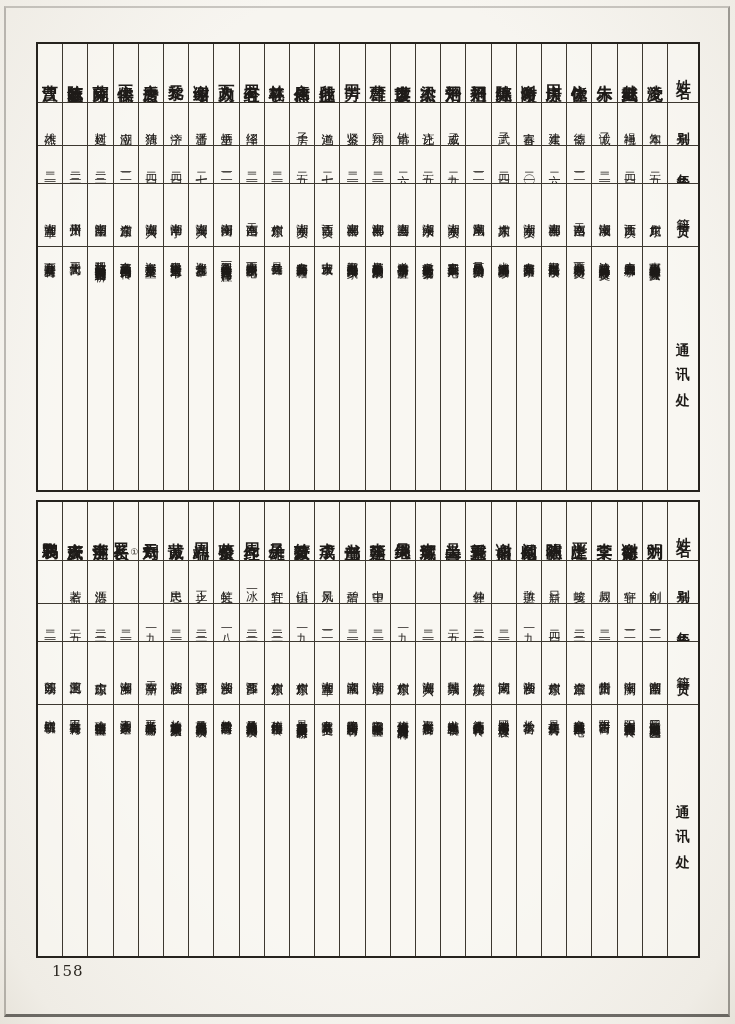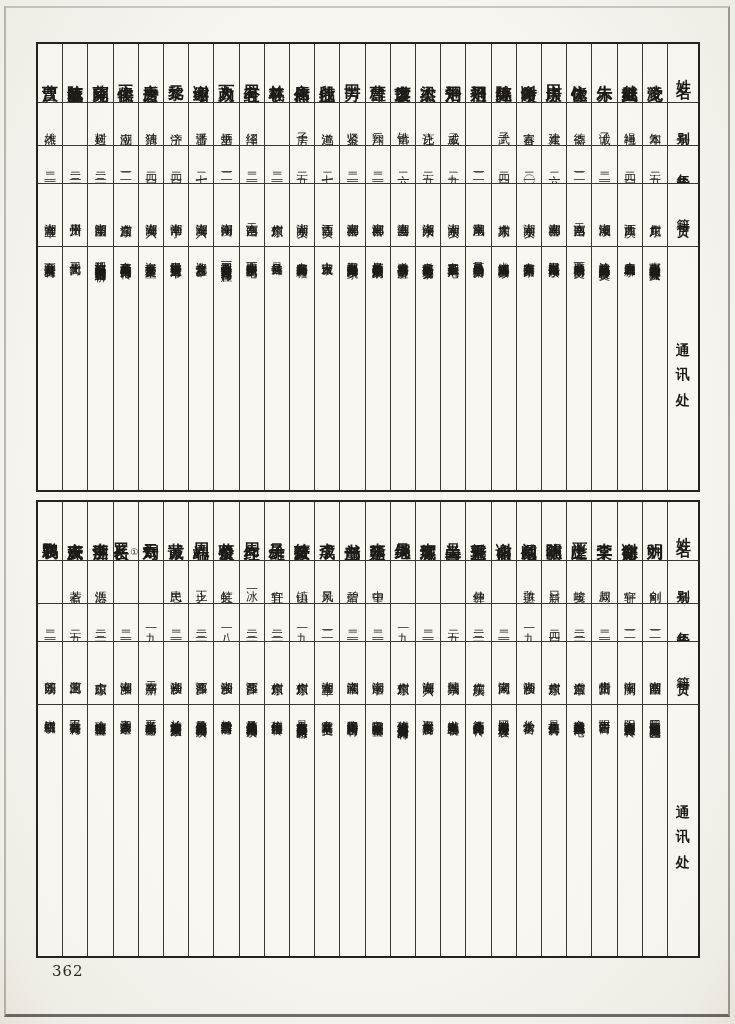--- a/index.html
+++ b/index.html
@@ -962,14 +962,14 @@
         </div>
         <div class="cell native">
           <span class="txt">江苏崇明</span>
         </div>
         <div class="cell addr">
           <span class="txt">崇明虹桥镇</span>
         </div>
       </div>
     </div>
 
-  <div class="page-number">362</div>
+  <div class="page-number">158</div>
 </div>
 
 </body></html>

